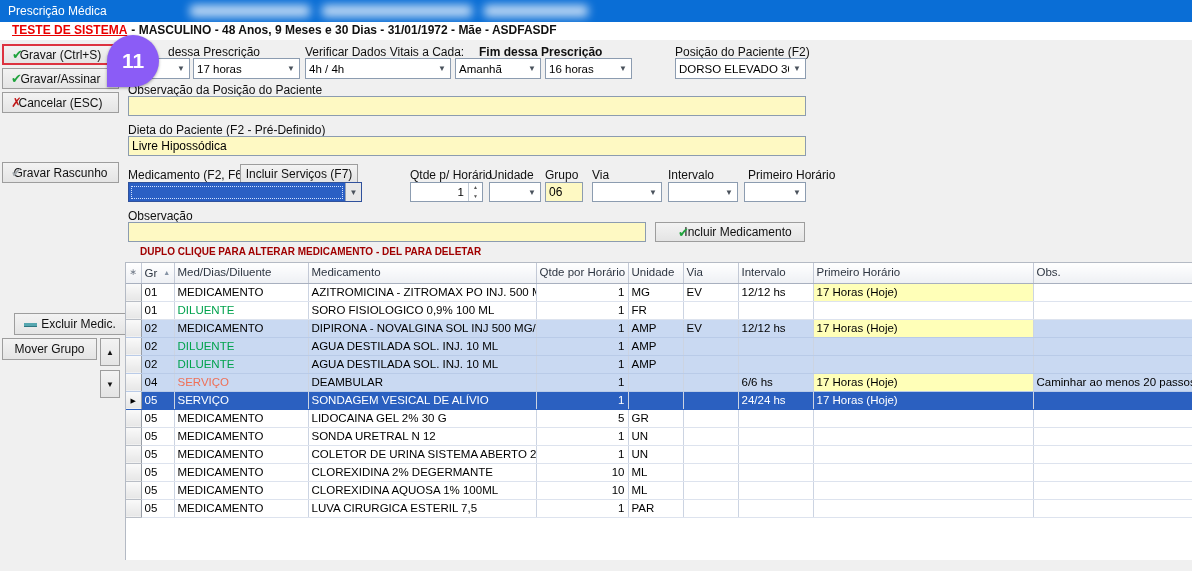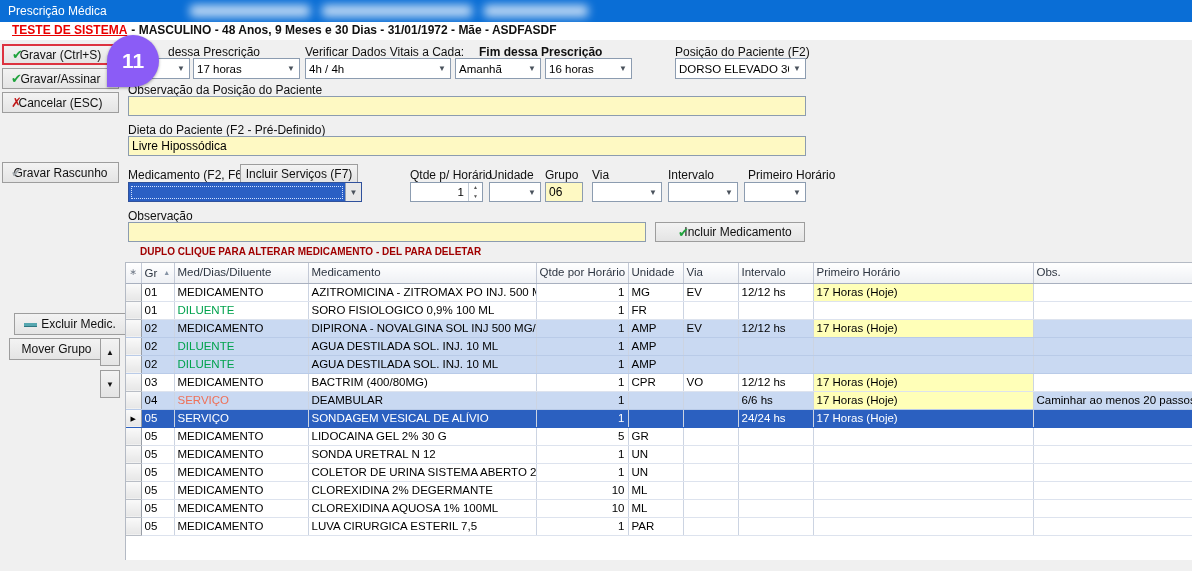--- a/index.html
+++ b/index.html
@@ -95,21 +95,21 @@
   <span>Cancelar (ESC)</span>
 </div>
 <div class="btn" style="left:2px; top:162px; width:117px; height:21px;">
   <span class="ico chk-gray">✔</span>
   <span>Gravar Rascunho</span>
 </div>
 <div class="btn" style="left:14px; top:313px; width:115px; height:22px;">
   <span class="dash-teal"></span>
   <span style="margin-left:14px;">Excluir Medic.</span>
 </div>
-<div class="btn" style="left:9px; top:338px; width:95px; height:22px;">
+<div class="btn" style="left:2px; top:338px; width:95px; height:22px;">
   <span>Mover Grupo</span>
 </div>
 <div class="btn" style="left:100px; top:338px; width:20px; height:28px; font-size:8px;">
   <span>▲</span>
 </div>
 <div class="btn" style="left:100px; top:370px; width:20px; height:28px; font-size:8px;">
   <span>▼</span>
 </div>
 
 <span class="lbl" style="left:168px; top:45px;">dessa Prescrição</span>
@@ -279,32 +279,20 @@
     <td class="c-gr">02</td>
     <td class="c-type t-dil">DILUENTE</td>
     <td class="c-name">AGUA DESTILADA SOL. INJ. 10 ML</td>
     <td class="c-qty">1</td>
     <td class="c-unit">AMP</td>
     <td class="c-via"></td>
     <td class="c-int"></td>
     <td class="c-first"></td>
     <td class="c-obs"></td>
   </tr>
-        <tr>
-    <td class="c-ind"></td>
-    <td class="c-gr">03</td>
-    <td class="c-type">MEDICAMENTO</td>
-    <td class="c-name">BACTRIM (400/80MG)</td>
-    <td class="c-qty">1</td>
-    <td class="c-unit">CPR</td>
-    <td class="c-via">VO</td>
-    <td class="c-int">12/12 hs</td>
-    <td class="c-first hl-yellow">17 Horas (Hoje)</td>
-    <td class="c-obs"></td>
-  </tr>
         <tr class="tone-blue">
     <td class="c-ind"></td>
     <td class="c-gr">04</td>
     <td class="c-type t-srv">SERVIÇO</td>
     <td class="c-name">DEAMBULAR</td>
     <td class="c-qty">1</td>
     <td class="c-unit"></td>
     <td class="c-via"></td>
     <td class="c-int">6/6 hs</td>
     <td class="c-first hl-yellow">17 Horas (Hoje)</td>

